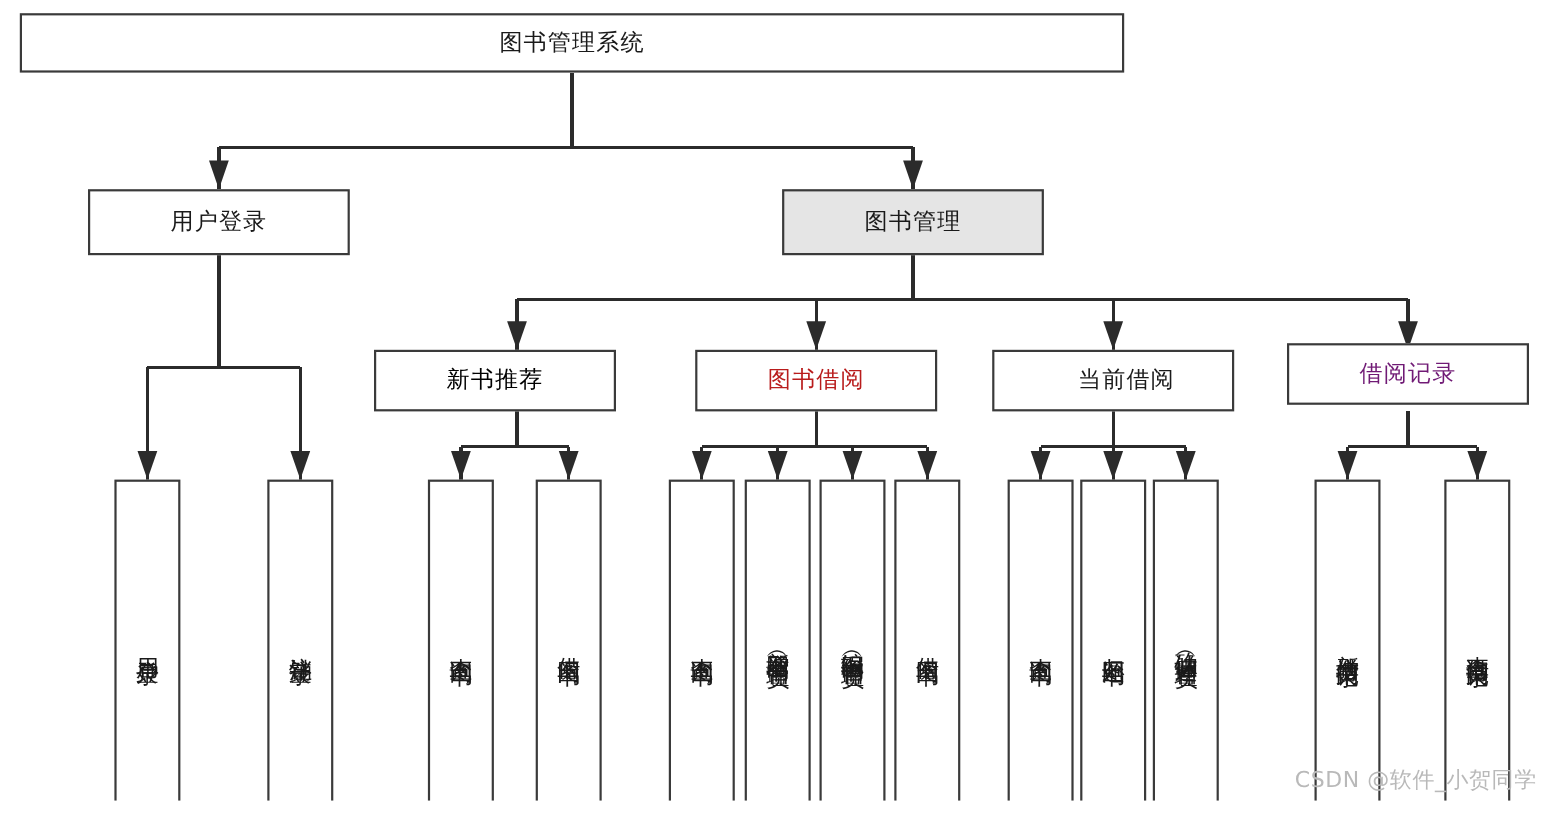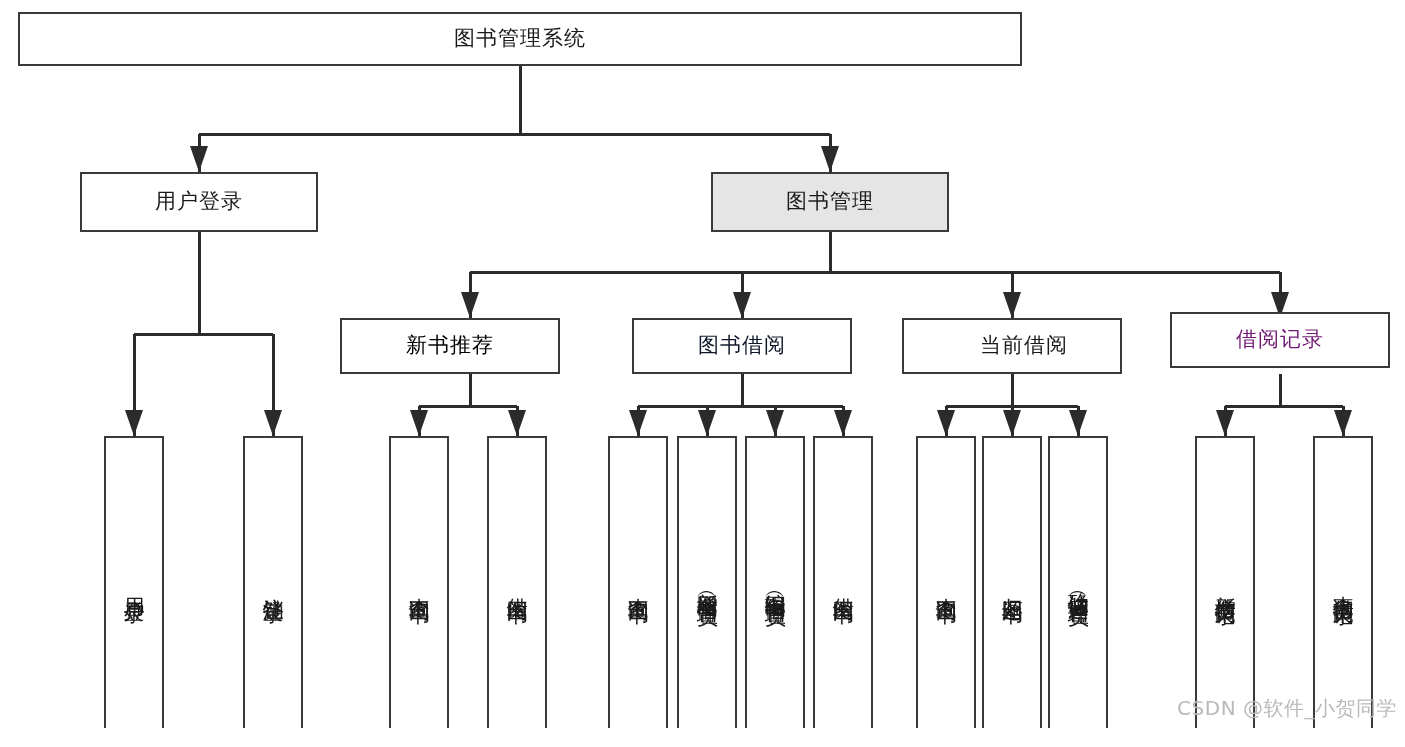--- a/index.html
+++ b/index.html
@@ -132,21 +132,21 @@
       </div>
       <div class="node horiz" style="left: 80px; top: 172px; width: 238px; height: 60px; border-color: rgb(58, 58, 58); background: rgb(255, 255, 255); color: rgb(26, 26, 26);">
         <span class="label">用户登录</span>
       </div>
       <div class="node horiz" style="left: 711px; top: 172px; width: 238px; height: 60px; border-color: rgb(58, 58, 58); background: #e5e5e5; color: rgb(26, 26, 26);">
         <span class="label">图书管理</span>
       </div>
       <div class="node horiz" style="left: 340px; top: 318px; width: 220px; height: 56px; border-color: rgb(58, 58, 58); background: rgb(255, 255, 255); color: #000000;">
         <span class="label">新书推荐</span>
       </div>
-      <div class="node horiz" style="left: 632px; top: 318px; width: 220px; height: 56px; border-color: rgb(58, 58, 58); background: rgb(255, 255, 255); color: #0f172a;">
+      <div class="node horiz" style="left: 632px; top: 318px; width: 220px; height: 56px; border-color: rgb(58, 58, 58); background: rgb(255, 255, 255); color: #b91c1c;">
         <span class="label">图书借阅</span>
       </div>
       <div class="node horiz" style="left: 902px; top: 318px; width: 220px; height: 56px; border-color: rgb(58, 58, 58); background: rgb(255, 255, 255); color: rgb(26, 26, 26); padding-left: 24px;">
         <span class="label">当前借阅</span>
       </div>
       <div class="node horiz" style="left: 1170px; top: 312px; width: 220px; height: 56px; border-color: rgb(58, 58, 58); background: rgb(255, 255, 255); color: #701a75;">
         <span class="label">借阅记录</span>
       </div>
       <div class="node vert" style="left: 104px; top: 436px; width: 60px; height: 298px; border-color: rgb(58, 58, 58); background: rgb(255, 255, 255); color: rgb(26, 26, 26);">
         <span class="label">用户登录</span>

